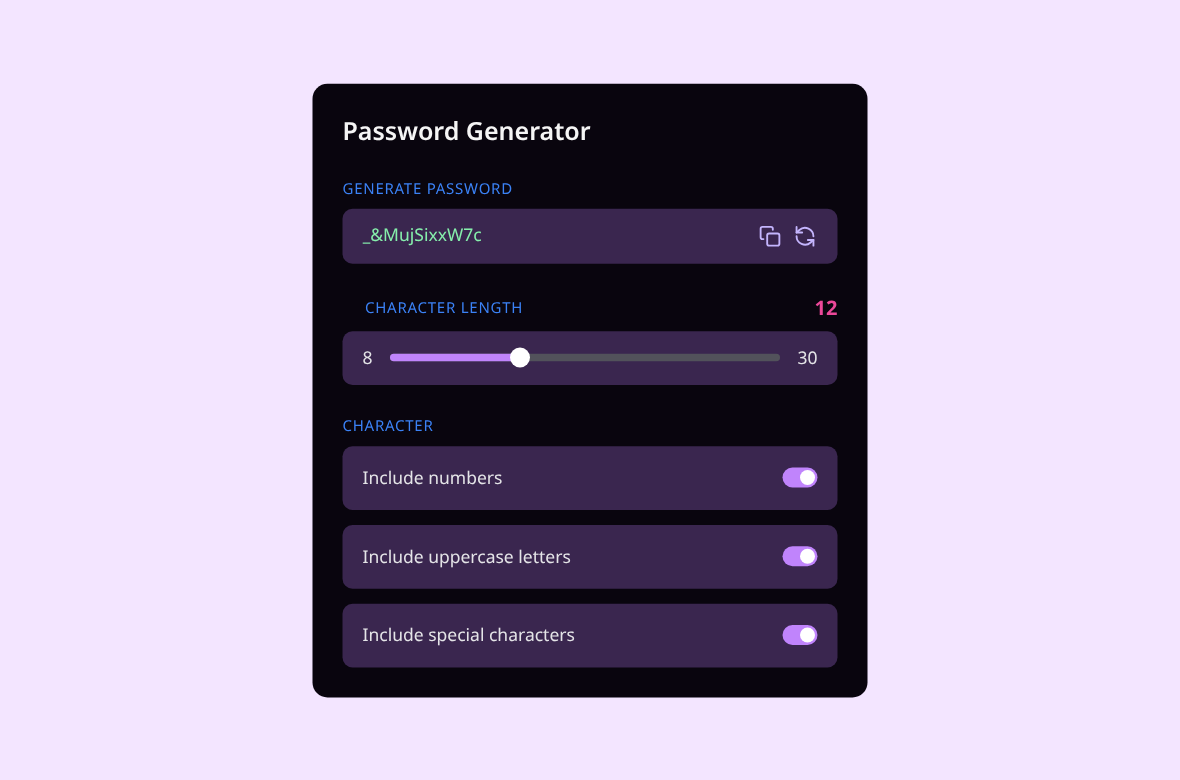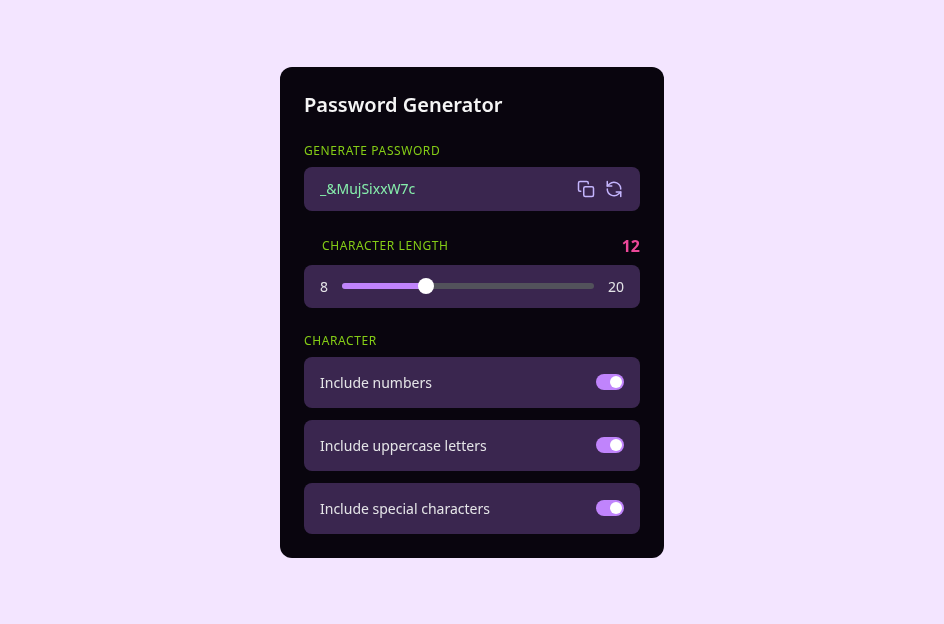--- a/index.html
+++ b/index.html
@@ -11,32 +11,32 @@
       background-color: #f3e5ff;
       font-family: ui-sans-serif, system-ui, -apple-system, sans-serif;
       display: flex;
       align-items: center;
       justify-content: center;
       min-height: 624px;
       width: 944px;
     }
     .card {
       background-color: #09050E;
-      width: 384px;
+      width: 444px;
       border-radius: 12px;
       padding: 24px;
     }
     .title {
       color: #f5f5f5;
       font-size: 20px;
       font-weight: 600;
       margin-bottom: 24px;
     }
     .section-label {
-      color: #84cc16;
+      color: #3b82f6;
       font-size: 12px;
       letter-spacing: 0.05em;
       margin-bottom: 8px;
     }
     .password-row {
       background-color: #3A264F;
       border-radius: 8px;
       padding: 12px 16px;
       display: flex;
       align-items: center;
@@ -193,21 +193,21 @@
     <div class="length-header">
       <p class="section-label" style="margin-bottom:0">CHARACTER LENGTH</p>
       <span class="length-value">12</span>
     </div>
     <div class="slider-row">
       <span class="range-label">8</span>
       <div class="slider-track">
         <div class="slider-fill" style="width:33.33%"></div>
         <div class="slider-thumb" style="left:33.33%"></div>
       </div>
-      <span class="range-label">20</span>
+      <span class="range-label">30</span>
     </div>
   </div>
 
   <div class="settings-section">
     <p class="section-label">CHARACTER</p>
     <div class="settings-list">
       <div class="setting-row">
         <span class="setting-label">Include numbers</span>
         <div class="toggle"></div>
       </div>

